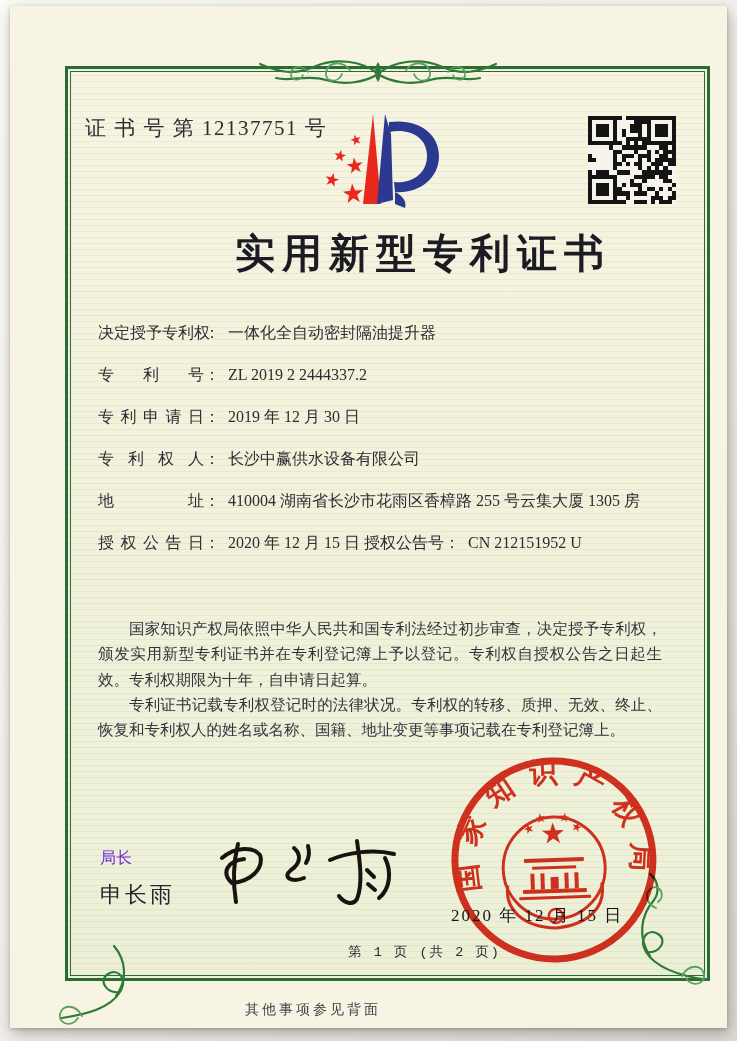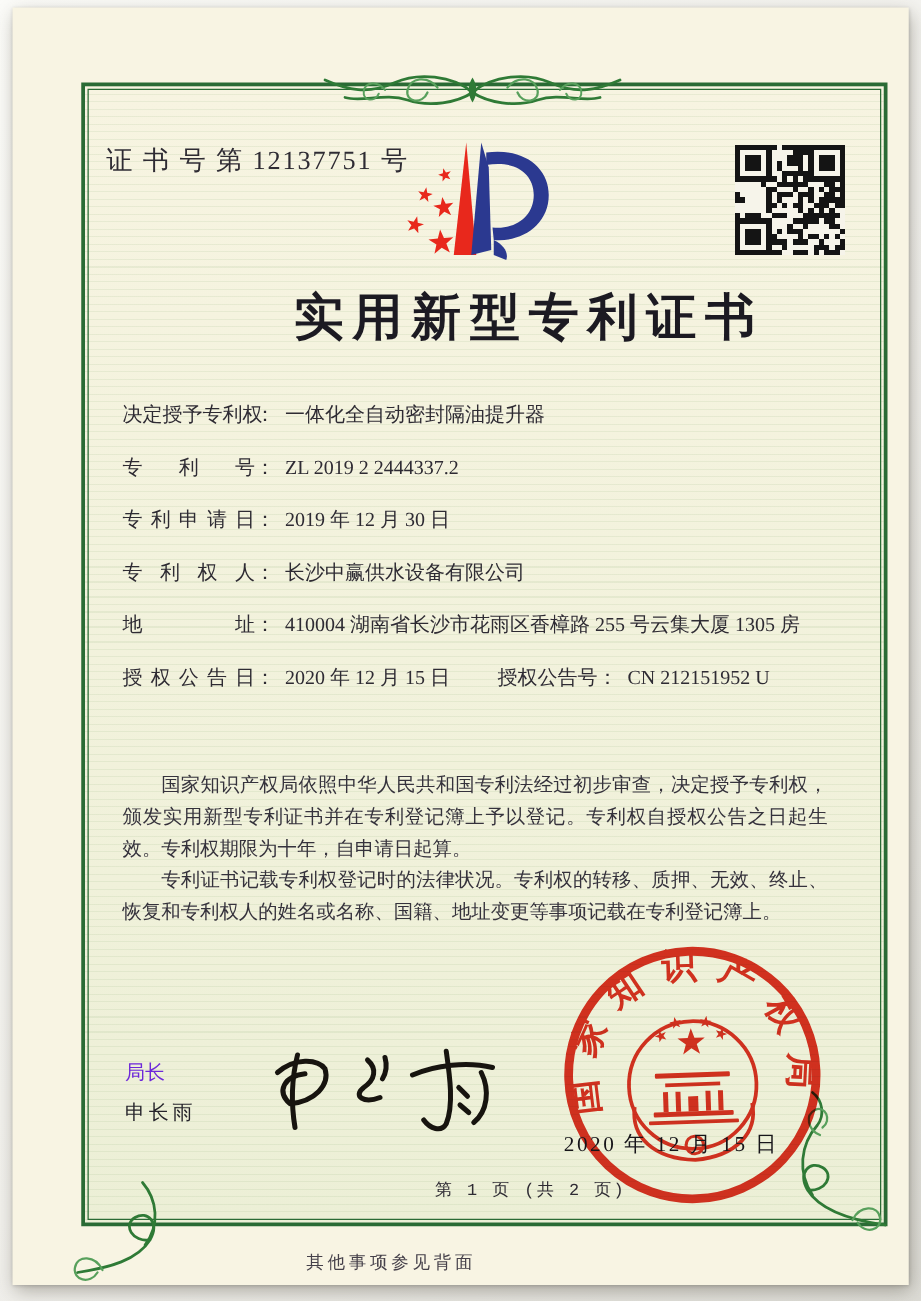--- a/index.html
+++ b/index.html
@@ -29,25 +29,25 @@
   .cert-number{left:75px;top:108px;font-size:21px;letter-spacing:1.5px;color:#2e2b33;}
   .title{
     left:55px;top:220px;width:716px;text-align:center;
     font-size:40px;font-weight:bold;letter-spacing:7px;color:#1c1a22;
   }
   .fields{left:88px;top:314px;width:568px;color:#2e2b33;}
   .field-row{font-size:16px;line-height:26px;margin-bottom:16px;white-space:nowrap;}
   .field-label{display:inline-block;width:106px;text-align:justify;text-align-last:justify;vertical-align:bottom;}
   .field-colon{display:inline-block;}
   .field-value{padding-left:8px;}
-  .dual .pair2{margin-left:34px;text-align:right;}
+  .dual .pair2{text-align:right;}
   .paragraphs{left:88px;top:610px;width:564px;color:#35323c;}
   .paragraphs p{margin:0;font-size:15.5px;line-height:1.63;text-indent:2em;text-align:justify;}
   .signer-title{left:90px;top:842px;font-size:16px;color:#6d28d9;}
-  .signer-name{left:90px;top:874px;font-size:16px;letter-spacing:3px;color:#26242b;}
+  .signer-name{left:90px;top:874px;font-size:22px;letter-spacing:3px;color:#26242b;}
   .signature{left:198px;top:822px;}
   .seal{left:437px;top:750px;width:214px;height:214px;mix-blend-mode:multiply;opacity:.93;transform:rotate(-2deg);}
   .seal-date{left:441px;top:898px;font-size:17px;letter-spacing:2px;color:#17151a;z-index:5;}
   .page-info{left:55px;top:937px;width:719px;text-align:center;font-size:13.5px;letter-spacing:2px;color:#2e2b33;font-family:Liberation Mono, monospace;}
   .back-note{left:0;top:995px;width:606px;text-align:center;font-size:14px;letter-spacing:3px;color:#45404a;}
   .logo{left:297px;top:98px;}
   .qr{left:576px;top:110px;}
   .flourish-top{left:238px;top:40px;}
   .flourish-bl{left:42px;top:920px;}
   .flourish-br{left:594px;top:862px;}

